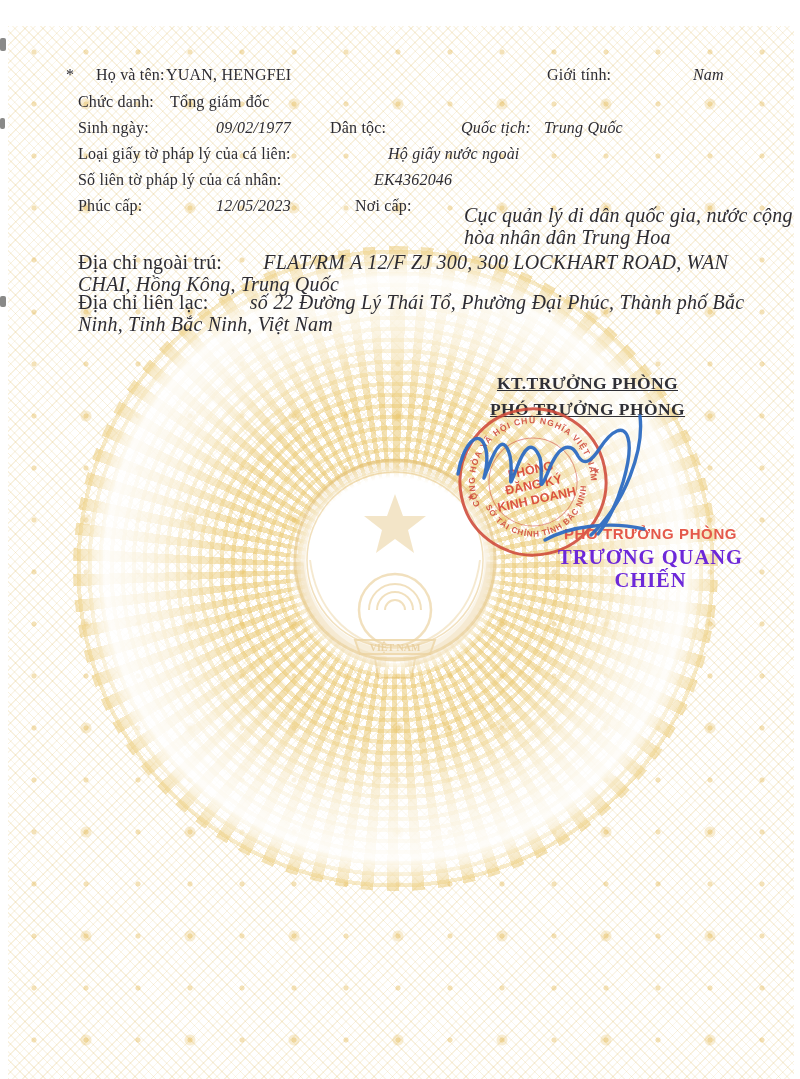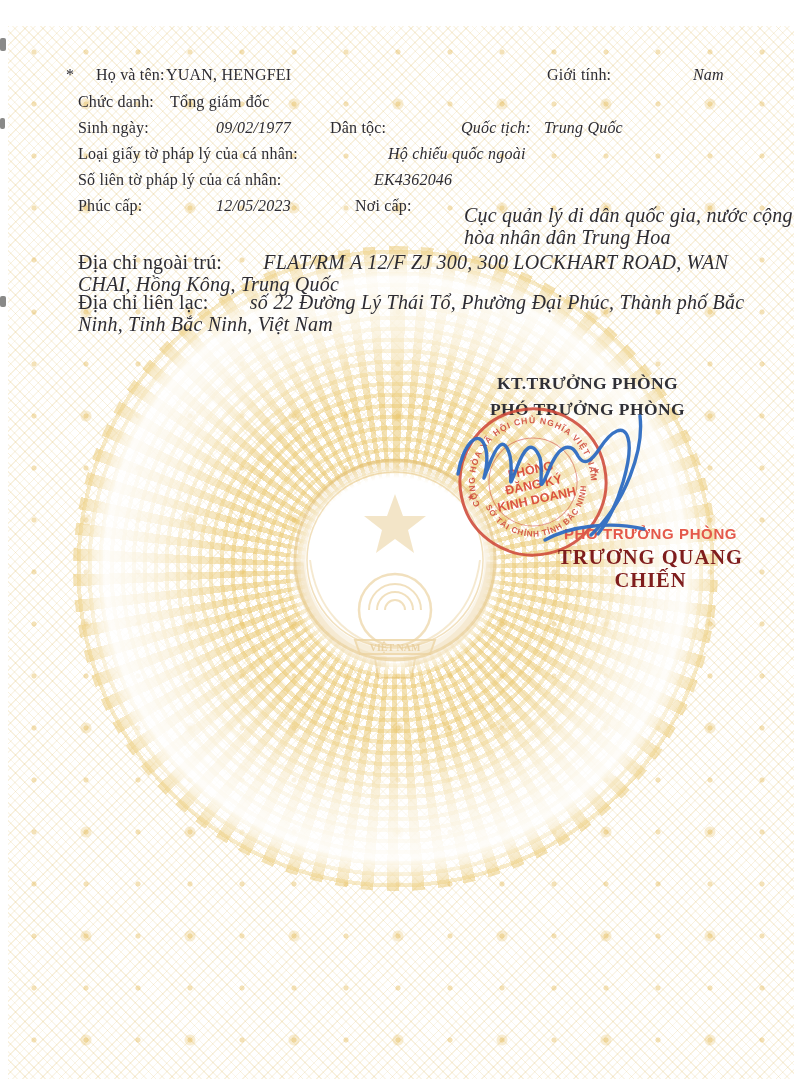--- a/index.html
+++ b/index.html
@@ -38,31 +38,31 @@
       rgba(255,255,255,0.92) 90%,
       rgba(255,255,255,0) 100%);
   }
   .emblem{position:absolute;left:280px;top:450px;z-index:3;opacity:0.6;}
   .content span.t{position:absolute;font-size:16px;letter-spacing:0.2px;white-space:nowrap;z-index:4;}
   .blk{position:absolute;font-size:20px;line-height:21.5px;letter-spacing:0.2px;z-index:4;margin-top:8px;}
   .val{color:#2d2c33;text-align:right;}
   .vali{font-style:italic;padding-left:36px;}
   .heading{
     position:absolute;left:460px;top:371px;width:255px;text-align:center;z-index:4;
-    font-weight:bold;font-size:17.5px;line-height:25.5px;color:#2f2f36;letter-spacing:0.4px;
+    font-weight:bold;font-size:17.5px;line-height:25.5px;color:#2f2f36;letter-spacing:0.4px;text-decoration:underline;
   }
   .stamp{position:absolute;left:455px;top:404px;z-index:5;opacity:0.88;}
   .signer{position:absolute;left:523px;top:525px;width:255px;text-align:center;z-index:6;}
   .signer .role{
     font-family:"Liberation Sans", sans-serif;font-weight:bold;font-size:15px;
     color:#e4584a;letter-spacing:0.6px;
   }
   .signer .name{
     font-family:"Liberation Serif", serif;font-weight:bold;font-size:20.5px;
-    color:#7f1d1d;letter-spacing:1px;margin-top:4px;
+    color:#6d28d9;letter-spacing:1px;margin-top:4px;
   }
   .signature{position:absolute;left:428px;top:392px;z-index:7;}
   .artifact{position:absolute;background:#4a4a48;opacity:0.65;border-radius:2px;z-index:8;}
 </style>
 </head>
 <body>
 
 <div class="page">
 
   <div class="lattice"></div>
@@ -98,22 +98,22 @@
 
     <span class="t" style="left:78px;top:93px">Chức danh:</span>
     <span class="t val" style="left:170px;top:93px">Tổng giám đốc</span>
 
     <span class="t" style="left:78px;top:119px">Sinh ngày:</span>
     <span class="t vali" style="left:180px;top:119px">09/02/1977</span>
     <span class="t" style="left:330px;top:119px">Dân tộc:</span>
     <span class="t vali" style="left:425px;top:119px">Quốc tịch:</span>
     <span class="t vali" style="left:508px;top:119px">Trung Quốc</span>
 
-    <span class="t" style="left:78px;top:145px">Loại giấy tờ pháp lý của cá nhân:</span>
-    <span class="t vali" style="left:352px;top:145px">Hộ chiếu quốc ngoài</span>
+    <span class="t" style="left:78px;top:145px">Loại giấy tờ pháp lý của cá liên:</span>
+    <span class="t vali" style="left:352px;top:145px">Hộ giấy nước ngoài</span>
 
     <span class="t" style="left:78px;top:171px">Số liên tờ pháp lý của cá nhân:</span>
     <span class="t vali" style="left:338px;top:171px">EK4362046</span>
 
     <span class="t" style="left:78px;top:197px">Phúc cấp:</span>
     <span class="t vali" style="left:180px;top:197px">12/05/2023</span>
     <span class="t" style="left:355px;top:197px">Nơi cấp:</span>
     <div class="blk vali" style="left:428px;top:197px;width:338px">Cục quản lý di dân quốc gia, nước cộng hòa nhân dân Trung Hoa</div>
 
     <div class="blk" style="left:78px;top:244px;width:678px">

